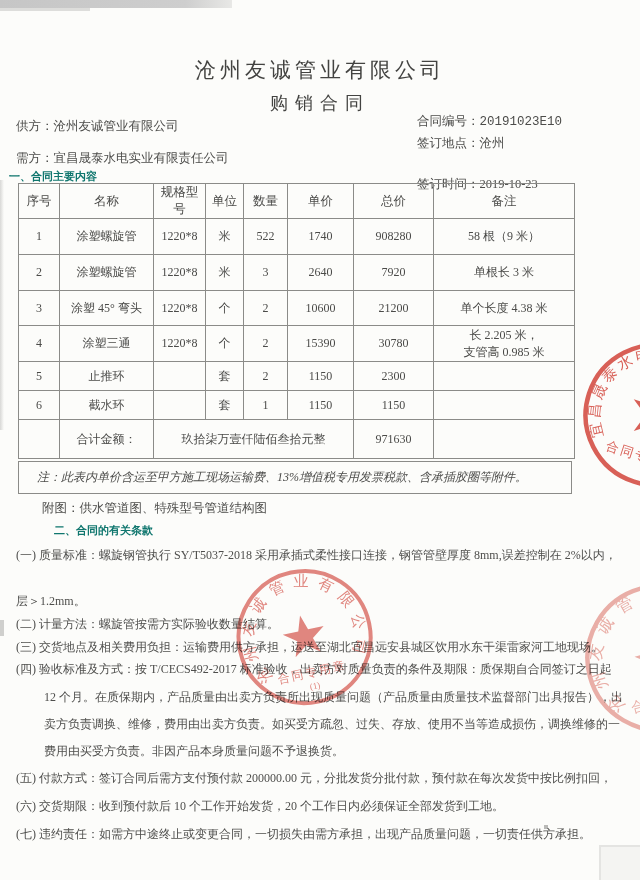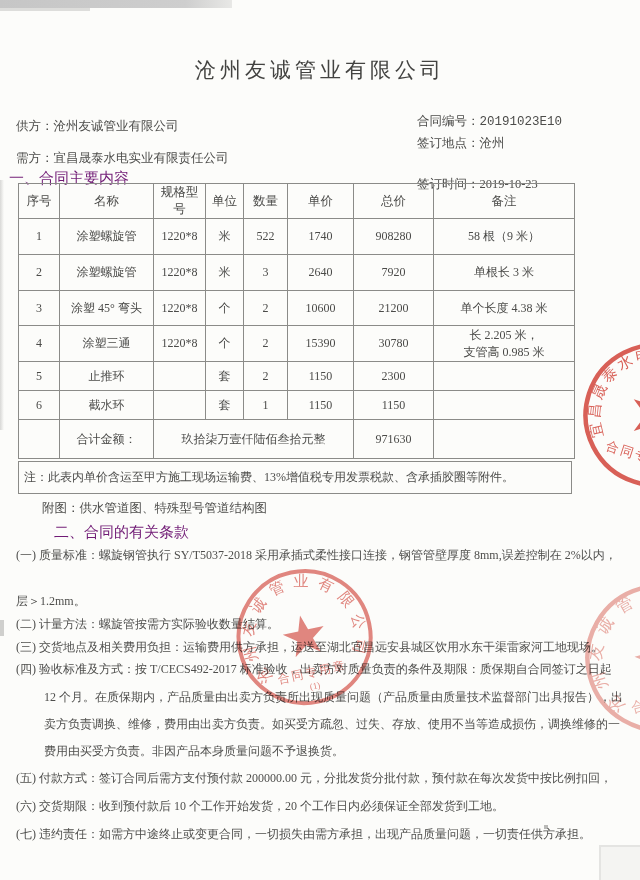--- a/index.html
+++ b/index.html
@@ -21,39 +21,39 @@
   .scan-dot{left:544px;top:825px;width:4px;height:4px;background:#b9b9b7;}
   .scan-rect-br{left:599px;top:845px;width:41px;height:33px;border:2px solid #e4e4e2;background:#f4f4f2;}
   
   .title{left:0;top:56px;width:640px;text-align:center;font-size:21px;letter-spacing:4px;color:#434341;}
   .subtitle{left:0;top:91px;width:640px;text-align:center;font-size:18px;letter-spacing:7px;color:#434341;}
   .party{font-size:12.5px;}
   .supplier{left:16px;top:118px;}
   .buyer{left:16px;top:150px;}
   .meta-line{left:417px;font-size:12.5px;}
   .meta1{top:113px;font-family:Liberation Mono, monospace;} .meta2{top:135px;} .meta3{top:156px;margin-top:20px;}
-  .section-title{font-size:15px;font-weight:normal;color:#701a75;}
+  .section-title{font-size:11px;font-weight:bold;color:#0f766e;}
   .sec1{left:9px;top:169px;}
   .sec2{left:18px;top:523px;margin-left:36px;}
   .attachment{left:18px;top:500px;font-size:12.5px;padding-left:24px;}
   
   table.items{
     position:absolute;left:18px;top:183px;width:556px;
     border-collapse:collapse;table-layout:fixed;
     font-size:12px;color:#4a4a48;
   }
   table.items th,table.items td{
     border:1px solid #8b8b88;text-align:center;vertical-align:middle;
     padding:0 2px;overflow:hidden;font-weight:normal;
   }
   table.items th{font-size:12.5px;}
   .note-box{
     left:18px;top:461px;width:554px;height:33px;
     border:1px solid #8b8b88;font-size:12px;
-    display:flex;align-items:center;padding-left:5px;box-sizing:border-box;
+    display:flex;align-items:center;padding-left:18px;box-sizing:border-box;font-style:italic;
   }
   
   .clause{position:absolute;font-size:12px;white-space:nowrap;color:#4e4e4c;}
   
   .stamp{position:absolute;mix-blend-mode:multiply;pointer-events:none;}
   .stamp svg text{fill:currentColor;}
   .stamp svg polygon{fill:currentColor;}
   .stamp svg circle{stroke:currentColor;fill:none;}
   .stamp-buyer{left:570px;top:330px;color:#d5453b;opacity:.85;transform:rotate(18deg);}
   .stamp-supplier-a{left:230px;top:562px;color:#dc6a62;opacity:.8;transform:rotate(-12deg);}
@@ -73,20 +73,21 @@
 <div class="page">
 
   <div class="abs scan-strip-top"></div>
   <div class="abs scan-strip-top2"></div>
   <div class="abs scan-edge-left"></div>
   <div class="abs scan-mark-left"></div>
   <div class="abs scan-dot"></div>
   <div class="abs scan-rect-br"></div>
 
   <div class="abs title">沧州友诚管业有限公司</div>
+  <div class="abs subtitle">购销合同</div>
   <div class="abs party buyer">需方：宜昌晟泰水电实业有限责任公司</div>
   <div class="abs party supplier">供方：沧州友诚管业有限公司</div>
   <div class="abs meta-line meta1"><span>合同编号：</span><span>20191023E10</span></div>
   <div class="abs meta-line meta2"><span>签订地点：</span><span>沧州</span></div>
   <div class="abs meta-line meta3"><span>签订时间：</span><span>2019-10-23</span></div>
 
   <div class="abs section-title sec1">一、合同主要内容</div>
 
   <table class="items">
     <colgroup>

